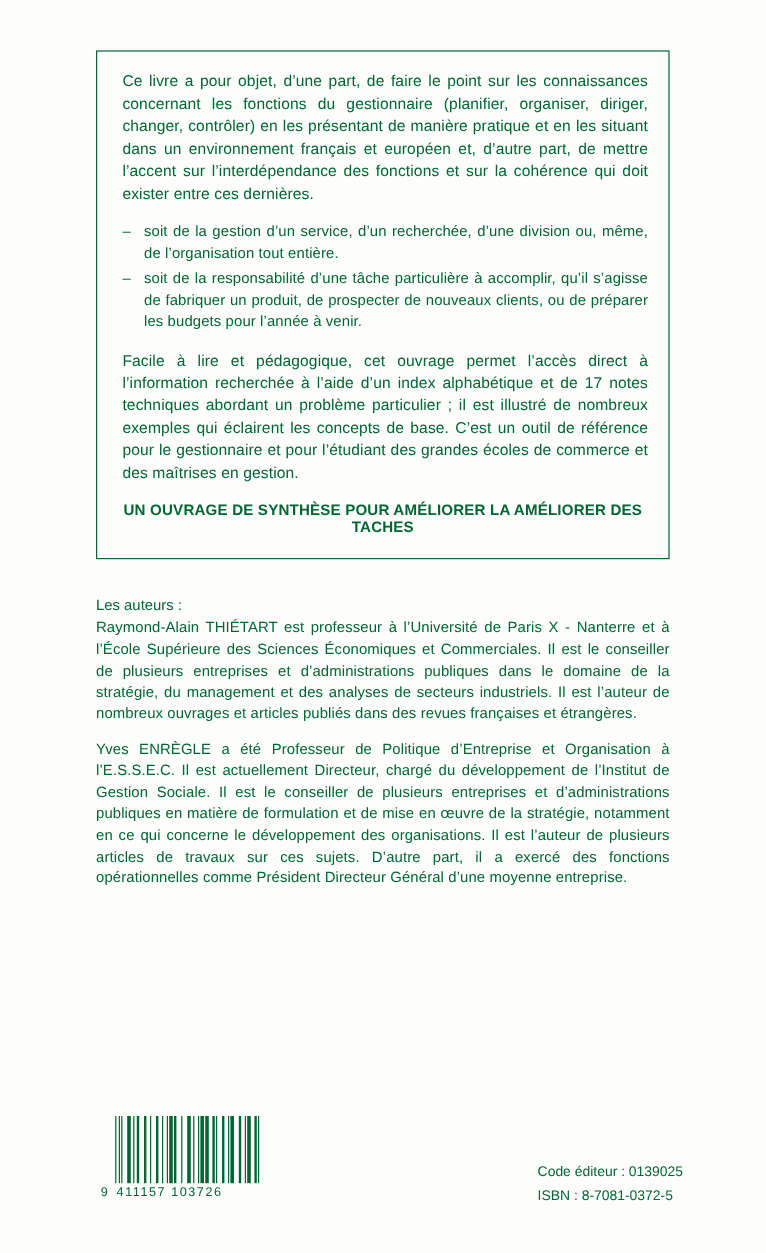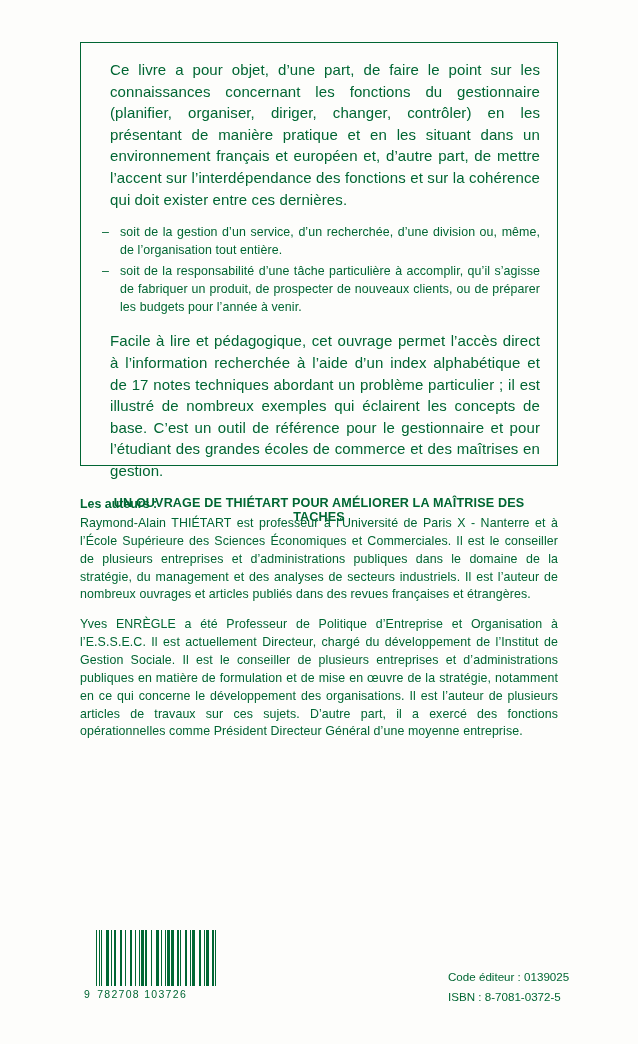--- a/index.html
+++ b/index.html
@@ -27,22 +27,22 @@
     top: 42px;
     width: 478px;
     height: 424px;
     border: 1.5px solid #006633;
     box-sizing: border-box;
   }
   .abstract-inner {
     padding: 16px 17px 0 17px;
   }
   .abstract-inner p {
-    margin: 0 0 14px 12px;
-    font-size: 15px;
+    margin: 0 0 14px 4px;
+    font-size: 13px;
     line-height: 1.44;
     text-align: justify;
     color: #006633;
     letter-spacing: 0.1px;
   }
   ul.dashlist {
     list-style: none;
     margin: 0 0 14px 0;
     padding: 0;
   }
@@ -71,21 +71,21 @@
   }
   
   .authors {
     position: absolute;
     left: 80px;
     top: 497px;
     width: 478px;
   }
   .authors .heading {
     font-size: 12.4px;
-    font-weight: bold;
+    font-weight: normal;
     color: #006633;
     margin-bottom: 4px;
   }
   .authors p {
     margin: 0 0 12px 0;
     font-size: 12.4px;
     line-height: 1.44;
     text-align: justify;
     color: #006633;
     letter-spacing: 0.1px;
@@ -141,21 +141,21 @@
 <div class="page">
 
   <div class="abstract-box">
     <div class="abstract-inner">
       <p>Ce livre a pour objet, d’une part, de faire le point sur les connaissances concernant les fonctions du gestionnaire (planifier, organiser, diriger, changer, contrôler) en les présentant de manière pratique et en les situant dans un environnement français et européen et, d’autre part, de mettre l’accent sur l’interdépendance des fonctions et sur la cohérence qui doit exister entre ces dernières.</p>
       <ul class="dashlist">
         <li><span class="dash">–</span><span>soit de la gestion d’un service, d’un recherchée, d’une division ou, même, de l’organisation tout entière.</span></li>
         <li><span class="dash">–</span><span>soit de la responsabilité d’une tâche particulière à accomplir, qu’il s’agisse de fabriquer un produit, de prospecter de nouveaux clients, ou de préparer les budgets pour l’année à venir.</span></li>
       </ul>
       <p>Facile à lire et pédagogique, cet ouvrage permet l’accès direct à l’information recherchée à l’aide d’un index alphabétique et de 17 notes techniques abordant un problème particulier ; il est illustré de nombreux exemples qui éclairent les concepts de base. C’est un outil de référence pour le gestionnaire et pour l’étudiant des grandes écoles de commerce et des maîtrises en gestion.</p>
-      <div class="tagline">UN OUVRAGE DE THIÉTART POUR AMÉLIORER LA MAÎTRISE DES TACHES</div>
+      <div class="tagline">UN OUVRAGE DE SYNTHÈSE POUR AMÉLIORER LA AMÉLIORER DES TACHES</div>
     </div>
   </div>
 
   <div class="authors">
     <div class="heading">Les auteurs :</div>
     <p><b>Raymond-Alain THIÉTART</b><span> est professeur à l’Université de Paris X - Nanterre et à l’École Supérieure des Sciences Économiques et Commerciales. Il est le conseiller de plusieurs entreprises et d’administrations publiques dans le domaine de la stratégie, du management et des analyses de secteurs industriels. Il est l’auteur de nombreux ouvrages et articles publiés dans des revues françaises et étrangères.</span></p>
     <p><b>Yves ENRÈGLE</b><span> a été Professeur de Politique d’Entreprise et Organisation à l’E.S.S.E.C. Il est actuellement Directeur, chargé du développement de l’Institut de Gestion Sociale. Il est le conseiller de plusieurs entreprises et d’administrations publiques en matière de formulation et de mise en œuvre de la stratégie, notamment en ce qui concerne le développement des organisations. Il est l’auteur de plusieurs articles de travaux sur ces sujets. D’autre part, il a exercé des fonctions opérationnelles comme Président Directeur Général d’une moyenne entreprise.</span></p>
   </div>
 
   <div class="barcode-area">
@@ -214,21 +214,21 @@
         <span style="width: 1.25px; background: transparent;"></span>
         <span style="width: 2.5px; background: rgb(0, 102, 51);"></span>
         <span style="width: 3.75px; background: transparent;"></span>
         <span style="width: 1.25px; background: rgb(0, 102, 51);"></span>
         <span style="width: 1.25px; background: transparent;"></span>
         <span style="width: 1.25px; background: rgb(0, 102, 51);"></span>
         <span style="width: 1.25px; background: transparent;"></span>
       </div>
     <div class="barcode-digits">
       <span class="lead">9</span>
-      <span>782708 103726</span>
+      <span>411157 103726</span>
     </div>
   </div>
 
   <div class="codes">
     <div>Code éditeur : 0139025</div>
     <div>ISBN : 8-7081-0372-5</div>
   </div>
 
 </div>
 

